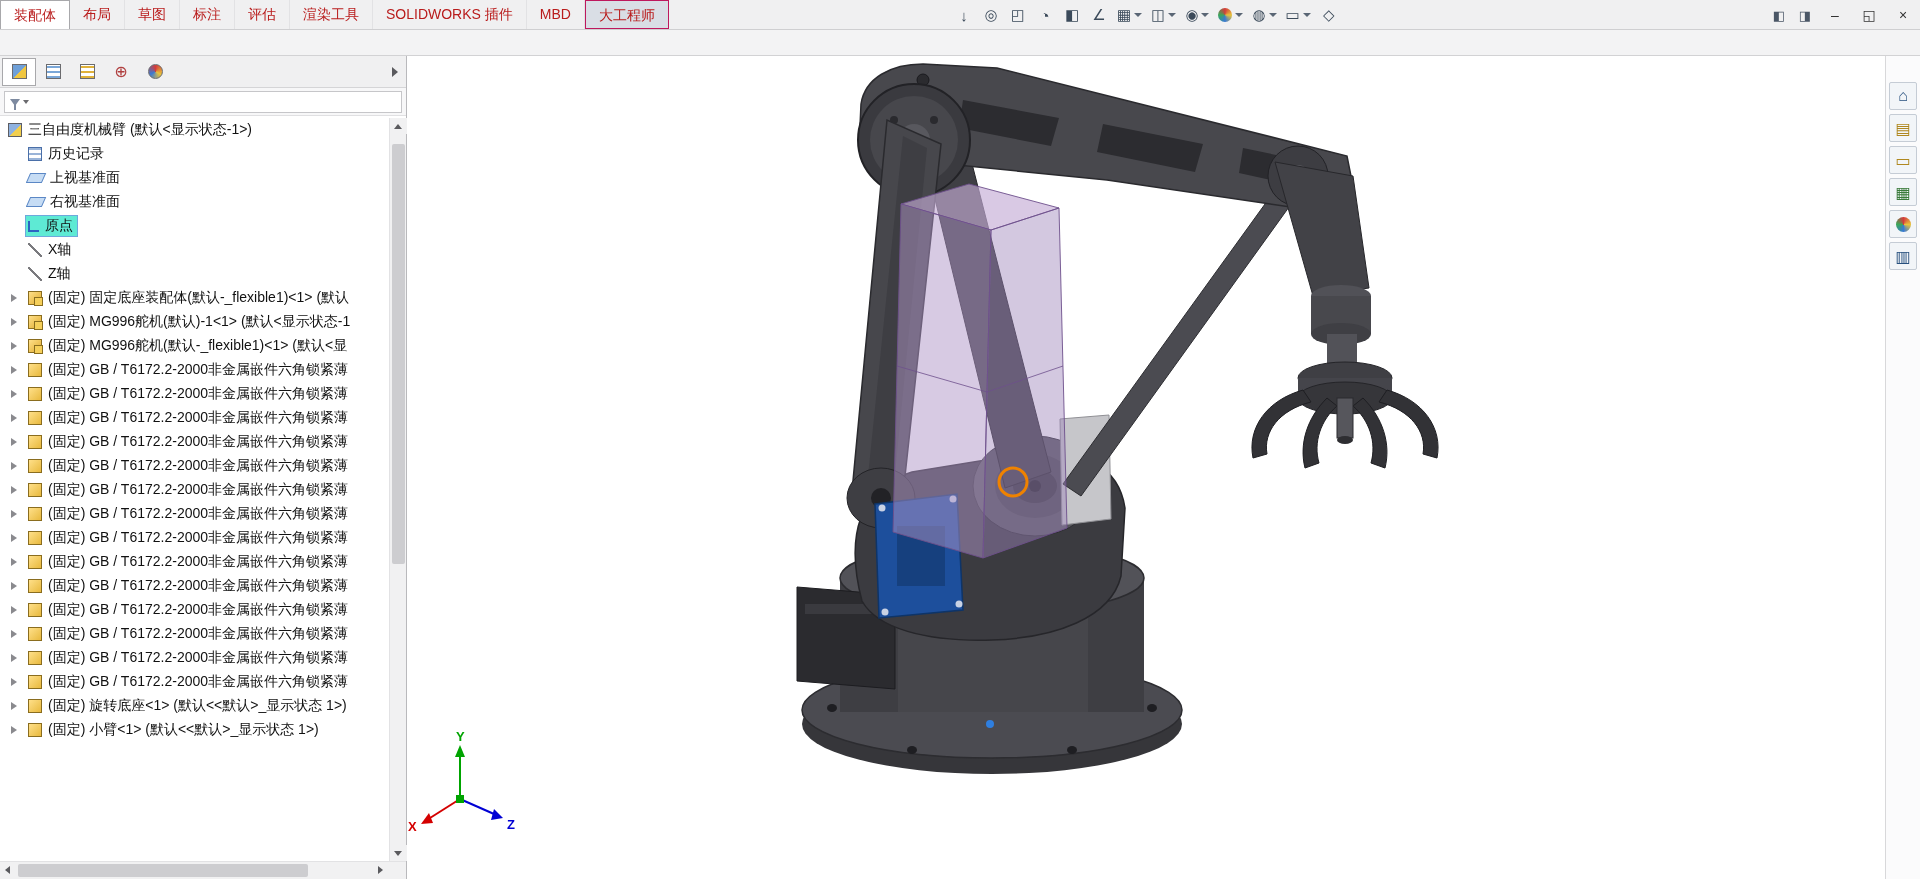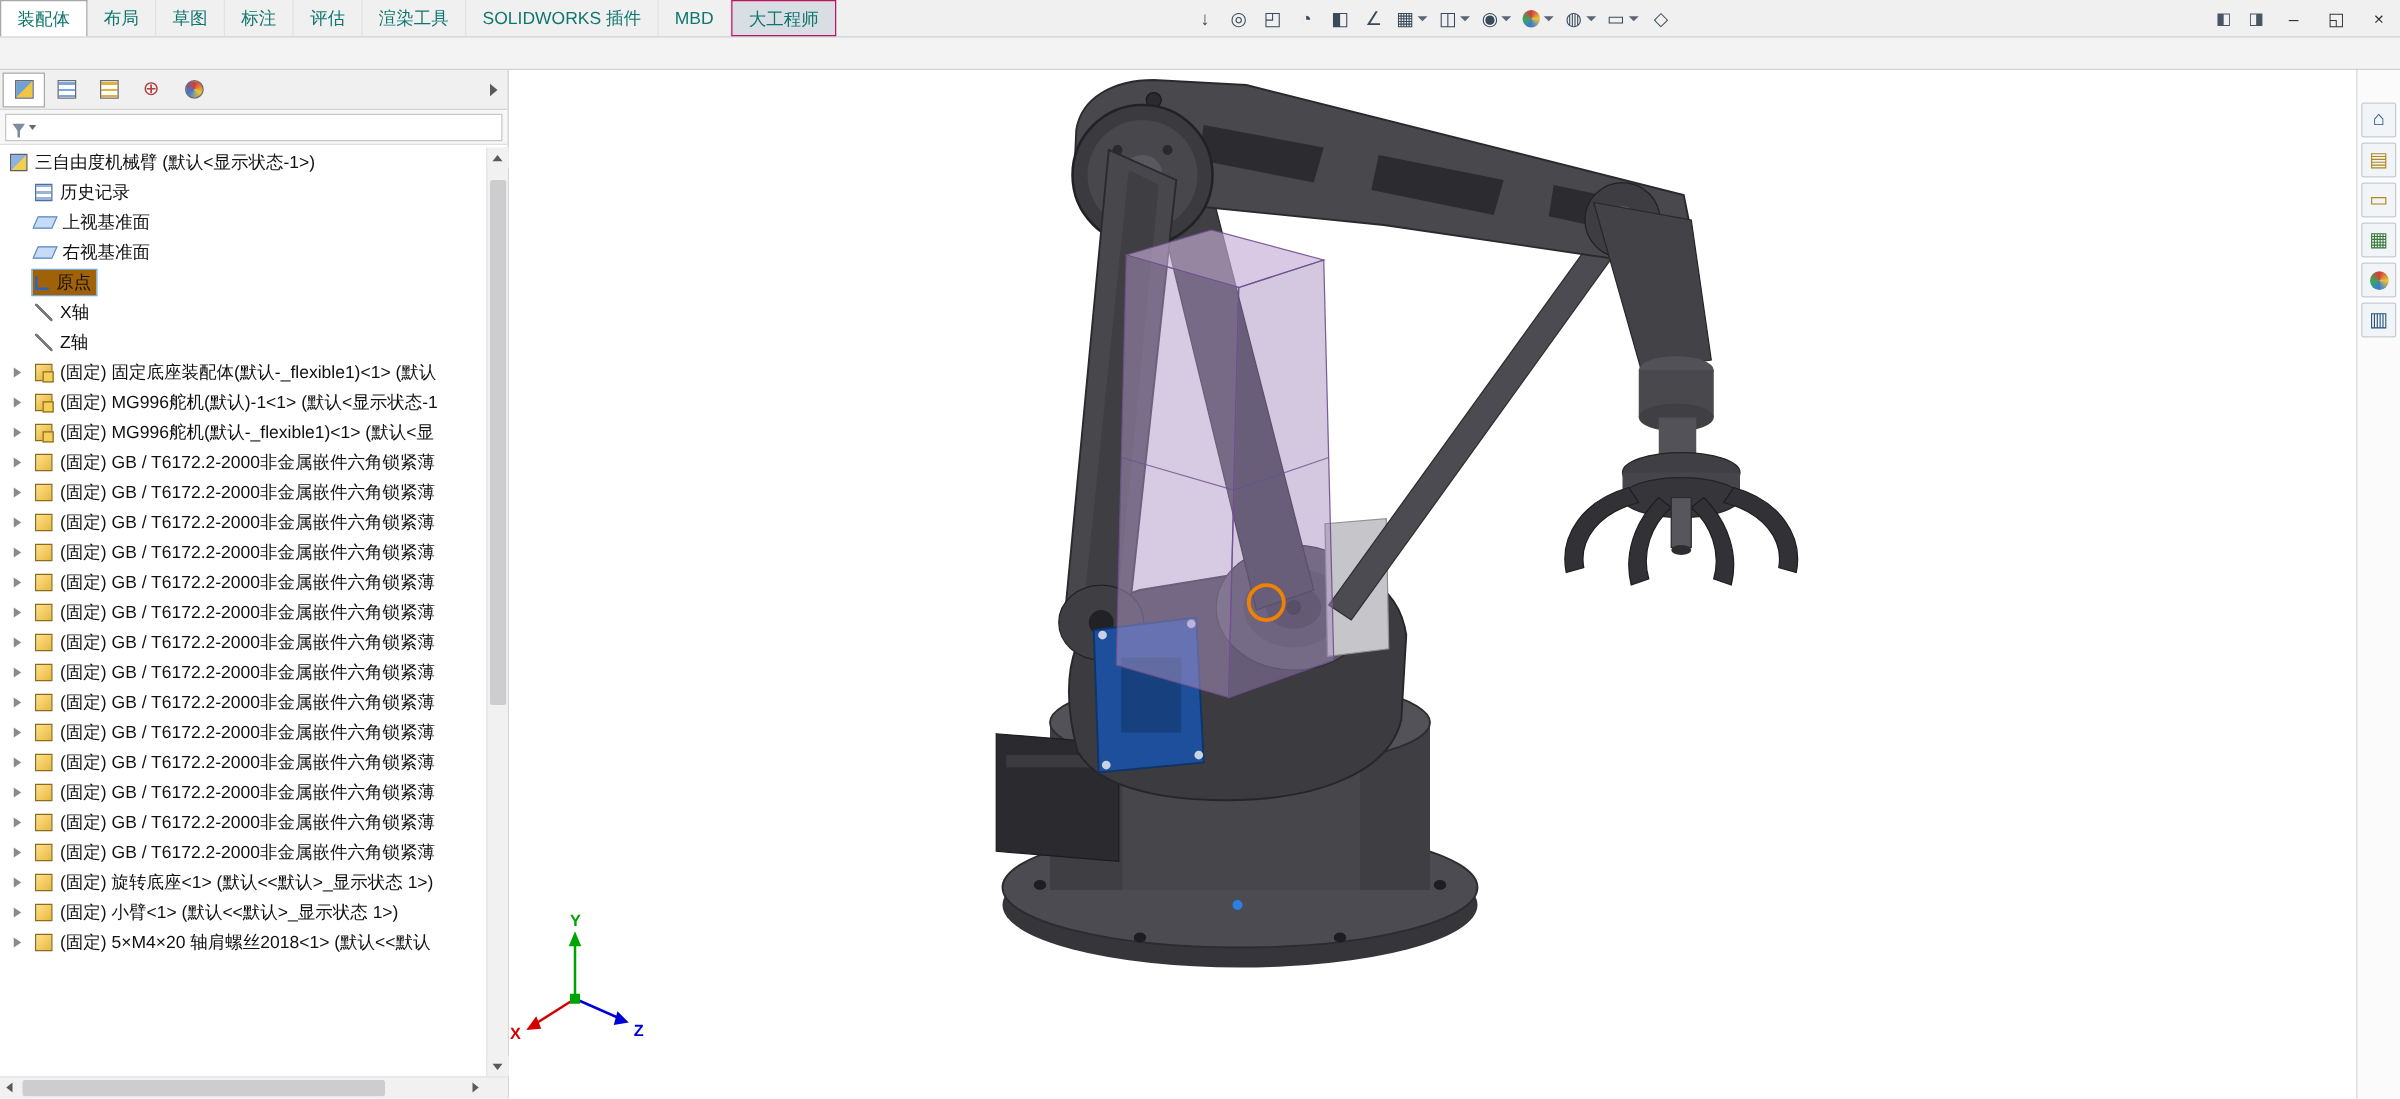--- a/index.html
+++ b/index.html
@@ -4,21 +4,21 @@
 <style>
   * { margin:0; padding:0; box-sizing:border-box; }
   html,body { width:1920px; height:879px; overflow:hidden;
     font-family:"Liberation Sans","DejaVu Sans",sans-serif; font-size:14px; color:#222;
     background:#fff; }
 
   
   .titlebar { position:relative; height:30px; background:#f0f0f1; border-bottom:1px solid #cfcfd1;
     display:flex; align-items:stretch; }
   .menu-tabs { display:flex; align-items:stretch; }
-  .mtab { padding:0 13px; line-height:29px; font-size:14px; color:#0f766e; cursor:default;
+  .mtab { padding:0 13px; line-height:29px; font-size:14px; color:#b91c1c; cursor:default;
     border-right:1px solid #e2e2e4; white-space:nowrap; }
   .mtab.active { background:#ffffff; border:1px solid #a8a8ab; border-bottom:none; }
   .mtab.pressed { background:#d9dee5; border:1px solid #be185d; }
   .quick-toolbar { position:absolute; left:952px; top:0; height:30px; display:flex; align-items:center; gap:3px; }
   .qt-btn { min-width:24px; height:24px; display:flex; align-items:center; justify-content:center;
     color:#3b4a5a; font-size:15px; border:1px solid transparent; border-radius:2px; padding:0 2px; }
   .qt-glyph.sphere { width:14px; height:14px; border-radius:50%;
     background:conic-gradient(#d43b3b,#e8c33a,#3a7ad4,#3aa85a,#d43b3b); color:transparent; display:inline-block; }
   .qt-caret { width:0; height:0; border-left:4px solid transparent; border-right:4px solid transparent;
     border-top:4px solid #5a6675; margin-left:3px; }
@@ -59,21 +59,21 @@
     border-top:4px solid #6a6a6e; }
 
   .tree-wrap { flex:1; position:relative; background:#fff; }
   .tree-content { position:absolute; left:0; top:2px; right:17px; bottom:18px; overflow:hidden; }
   .trow { height:24px; display:flex; align-items:center; position:relative; padding-left:26px; white-space:nowrap; }
   .trow.root { padding-left:6px; }
   .exp { position:absolute; left:9px; top:0; width:12px; height:24px; }
   .exp.has-child::before { content:""; position:absolute; left:2px; top:8px;
     border-left:6px solid #8a8a8e; border-top:4px solid transparent; border-bottom:4px solid transparent; }
   .inner { display:inline-flex; align-items:center; gap:6px; padding:1px 4px 1px 2px; max-width:100%; overflow:hidden; }
-  .trow.selected .inner { background:#a16207; outline:1px solid #6ea8dc; }
+  .trow.selected .inner { background:#5eead4; outline:1px solid #6ea8dc; }
   .tlabel { overflow:hidden; text-overflow:clip; white-space:nowrap; font-size:14px; color:#111; }
   .ti { flex:0 0 auto; display:inline-block; width:14px; height:14px; }
   .ico-root { background:linear-gradient(135deg,#8fb2e0 50%,#f2cf4e 50%); border:1px solid #5d5d62; }
   .ico-history { background:#fff; border:1px solid #4a6fa8;
     background-image:repeating-linear-gradient(0deg,#9ab4d8 0 2px,transparent 2px 5px); }
   .ico-sensor { border:1px solid #8a8a8e; border-radius:50%; background:radial-gradient(circle at 50% 50%, #4a7ab0 0 30%, #eef2f8 32%); }
   .ico-note { background:#fff; border:1px solid #9a9a9e; text-align:center; font-size:10px; line-height:12px; color:#3a6a3a; font-weight:bold; }
   .ico-note::before { content:"A"; }
   .ico-plane { width:16px; height:10px; background:rgba(188,214,242,.85); border:1px solid #5b87c5; transform:skewX(-24deg); }
   .ico-origin { width:11px; height:11px; border-left:2px solid #2b63c1; border-bottom:2px solid #2b63c1; background:transparent; }
@@ -471,27 +471,20 @@
             </div>
 
             <div class="trow">
               <span class="exp has-child"></span>
               <span class="inner">
                 <span class="ti ico-part"></span>
                 <span class="tlabel">(固定) 小臂&lt;1&gt; (默认&lt;&lt;默认&gt;_显示状态 1&gt;)</span>
               </span>
             </div>
 
-            <div class="trow">
-              <span class="exp has-child"></span>
-              <span class="inner">
-                <span class="ti ico-part"></span>
-                <span class="tlabel">(固定) 5×M4×20 轴肩螺丝2018&lt;1&gt; (默认&lt;&lt;默认</span>
-              </span>
-            </div>
           </div>
       </div>
 
       <div class="vscroll">
         <div class="vs-arrow up"></div>
         <div class="vs-thumb"></div>
         <div class="vs-arrow down"></div>
       </div>
       <div class="hscroll">
         <div class="hs-arrow left"></div>

